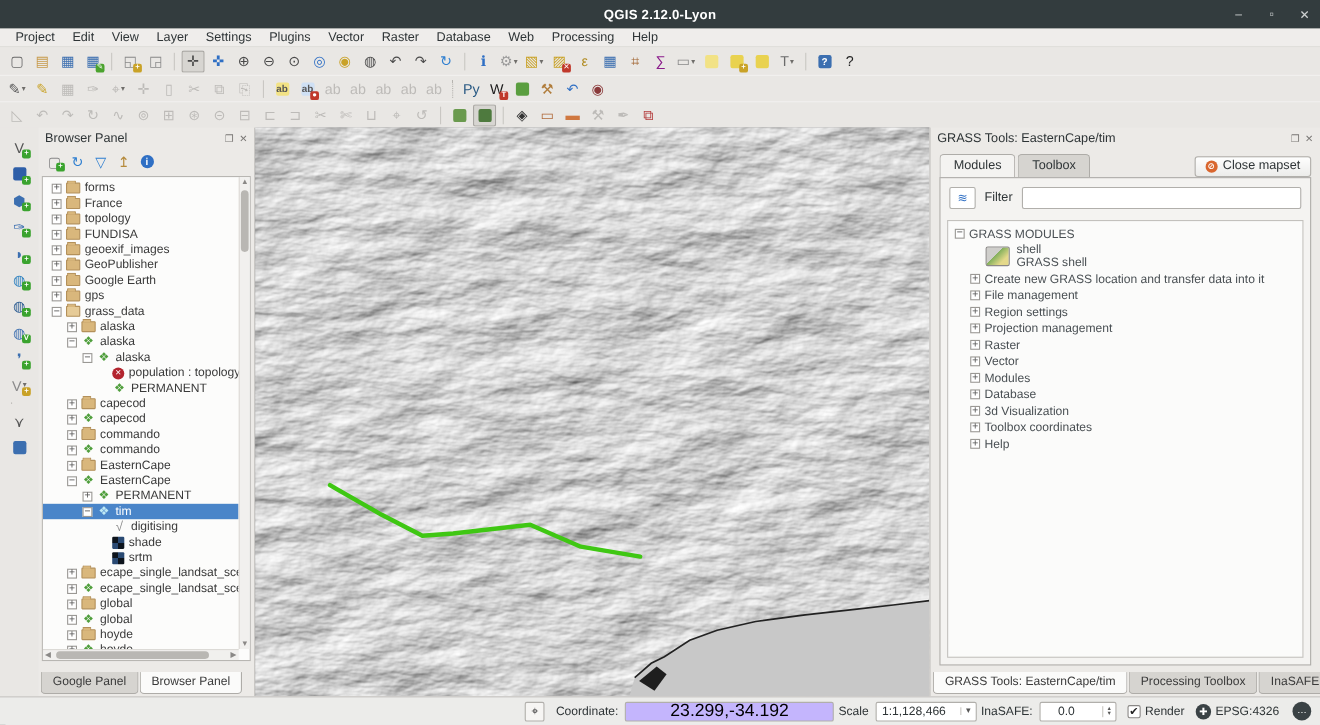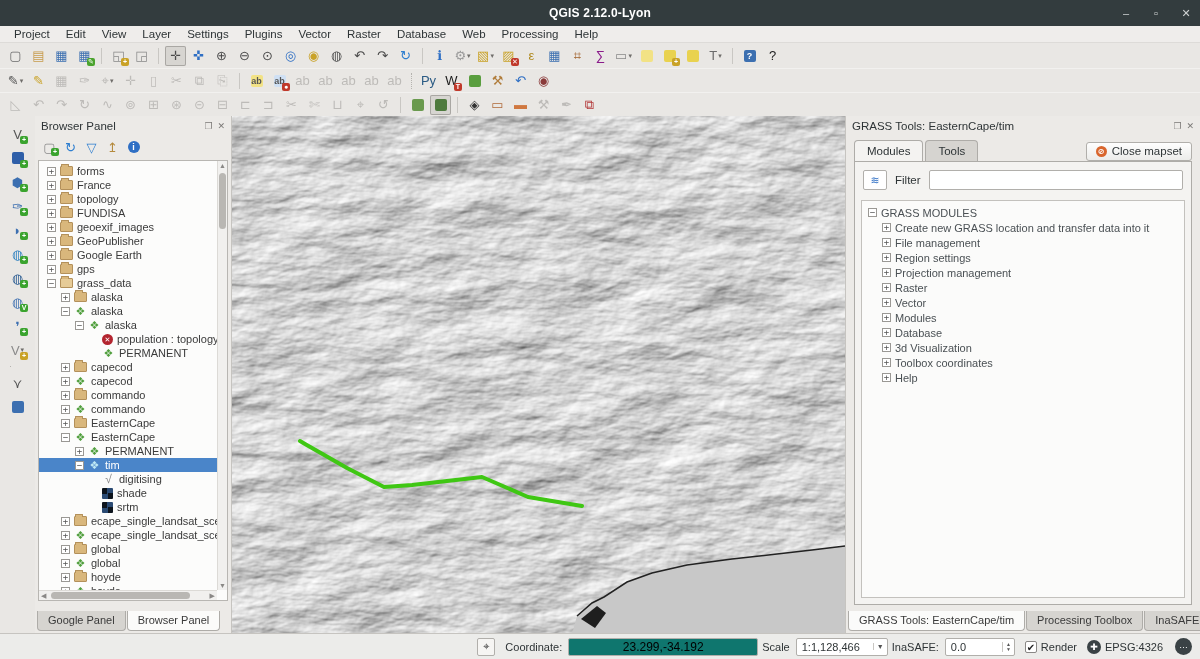--- a/index.html
+++ b/index.html
@@ -95,26 +95,26 @@
 
   
   #map { position:absolute; left:232px; top:116px; width:613px; height:517px; background:#9a9a9a; }
 
   
   .statusbar { position:absolute; left:0; top:633px; width:1200px; height:26px; background:#ececea; border-top:1px solid #c6c4c0; display:flex; align-items:center; font-size:11px; color:#2e3436; padding:0 8px; }
   .sb-left-edge { position:absolute; left:0; top:637px; width:5px; height:22px; background:#161616; }
   .sb-spacer { flex:1; }
   .sb-iconbtn { width:18px; height:18px; border:1px solid #b1afab; border-radius:2px; background:#f6f5f3; display:flex; align-items:center; justify-content:center; font-size:11px; color:#444; margin-right:6px; }
   .sb-label { margin:0 6px 0 4px; }
-  .sb-input { width:190px; height:18px; border:1px solid #b1afab; border-radius:2px; background:#0f766e; text-align:center; font-size:12px; font-family:inherit; }
+  .sb-input { width:190px; height:18px; border:1px solid #b1afab; border-radius:2px; background:#c4b5fd; text-align:center; font-size:16px; font-family:inherit; }
   .sb-combo { width:92px; height:18px; border:1px solid #b1afab; border-radius:2px; background:#fff; display:flex; align-items:center; padding-left:5px; }
   .sb-combo .val { flex:1; }
   .sb-combo .car { font-size:7px; color:#555; border-left:1px solid #c9c7c3; padding:0 3px; }
   .sb-spin { width:70px; height:18px; border:1px solid #b1afab; border-radius:2px; background:#fff; display:flex; align-items:center; padding-left:5px; }
-  .sb-spin .val { flex:1; }
+  .sb-spin .val { flex:1;margin-left:11px; }
   .spin-arrows { display:flex; flex-direction:column; font-size:5px; color:#555; border-left:1px solid #c9c7c3; padding:0 3px; line-height:5px; }
   .sb-check { width:12px; height:12px; border:1px solid #8a8886; background:#fff; border-radius:2px; font-size:10px; line-height:11px; text-align:center; color:#222; margin:0 4px 0 10px; }
   .globe { width:14px; height:14px; border-radius:50%; background:#3a4245; color:#fff; font-size:9px; line-height:14px; text-align:center; margin:0 4px 0 10px; }
   .bubble { width:17px; height:17px; border-radius:50%; background:#3a4245; color:#fff; font-size:9px; line-height:15px; text-align:center; margin-left:12px; }
 </style>
 </head>
 <body>
 
 <div class="win">
 
@@ -684,36 +684,43 @@
   </div>
 
   <div class="panel" id="grass-panel">
     <div class="panel-head">
       <span class="panel-title">GRASS Tools: EasternCape/tim</span>
       <span class="panel-hbtn">❐</span>
       <span class="panel-hbtn">✕</span>
     </div>
     <div class="gtabs">
       <span class="gtab on">Modules</span>
-      <span class="gtab">Tools</span>
+      <span class="gtab">Toolbox</span>
     </div>
     <div class="close-mapset">
       <span class="cm-icon">⊘</span>
       <span>Close mapset</span>
     </div>
     <div class="gbody">
       <div class="filter-row">
         <span class="filter-btn">≋</span>
         <span class="filter-label">Filter</span>
         <input class="filter-input" value="" style="">
       </div>
       <div class="gtree" id="grass-tree">
           <div class="trow" style="padding-left: 6px;">
             <span class="exp">−</span>
             <span>GRASS MODULES</span>
+          </div>
+          <div class="shell-row">
+            <span class="shell-ic"></span>
+            <span class="shell-lines">
+              <div>shell</div>
+              <div>GRASS shell</div>
+            </span>
           </div>
           <div class="trow" style="padding-left: 20px;">
             <span class="exp">+</span>
             <span>Create new GRASS location and transfer data into it</span>
           </div>
           <div class="trow" style="padding-left: 20px;">
             <span class="exp">+</span>
             <span>File management</span>
           </div>
           <div class="trow" style="padding-left: 20px;">

